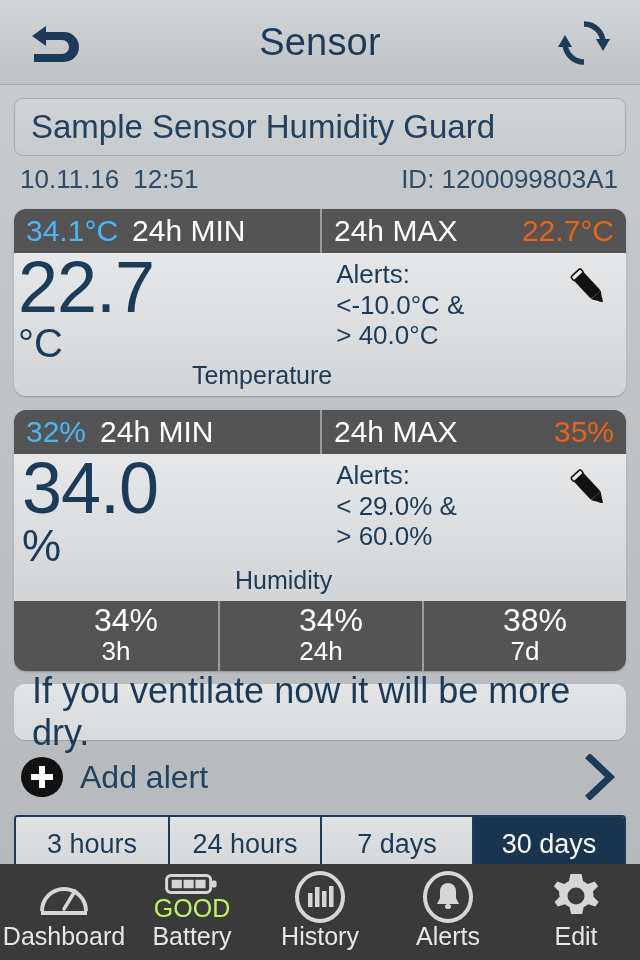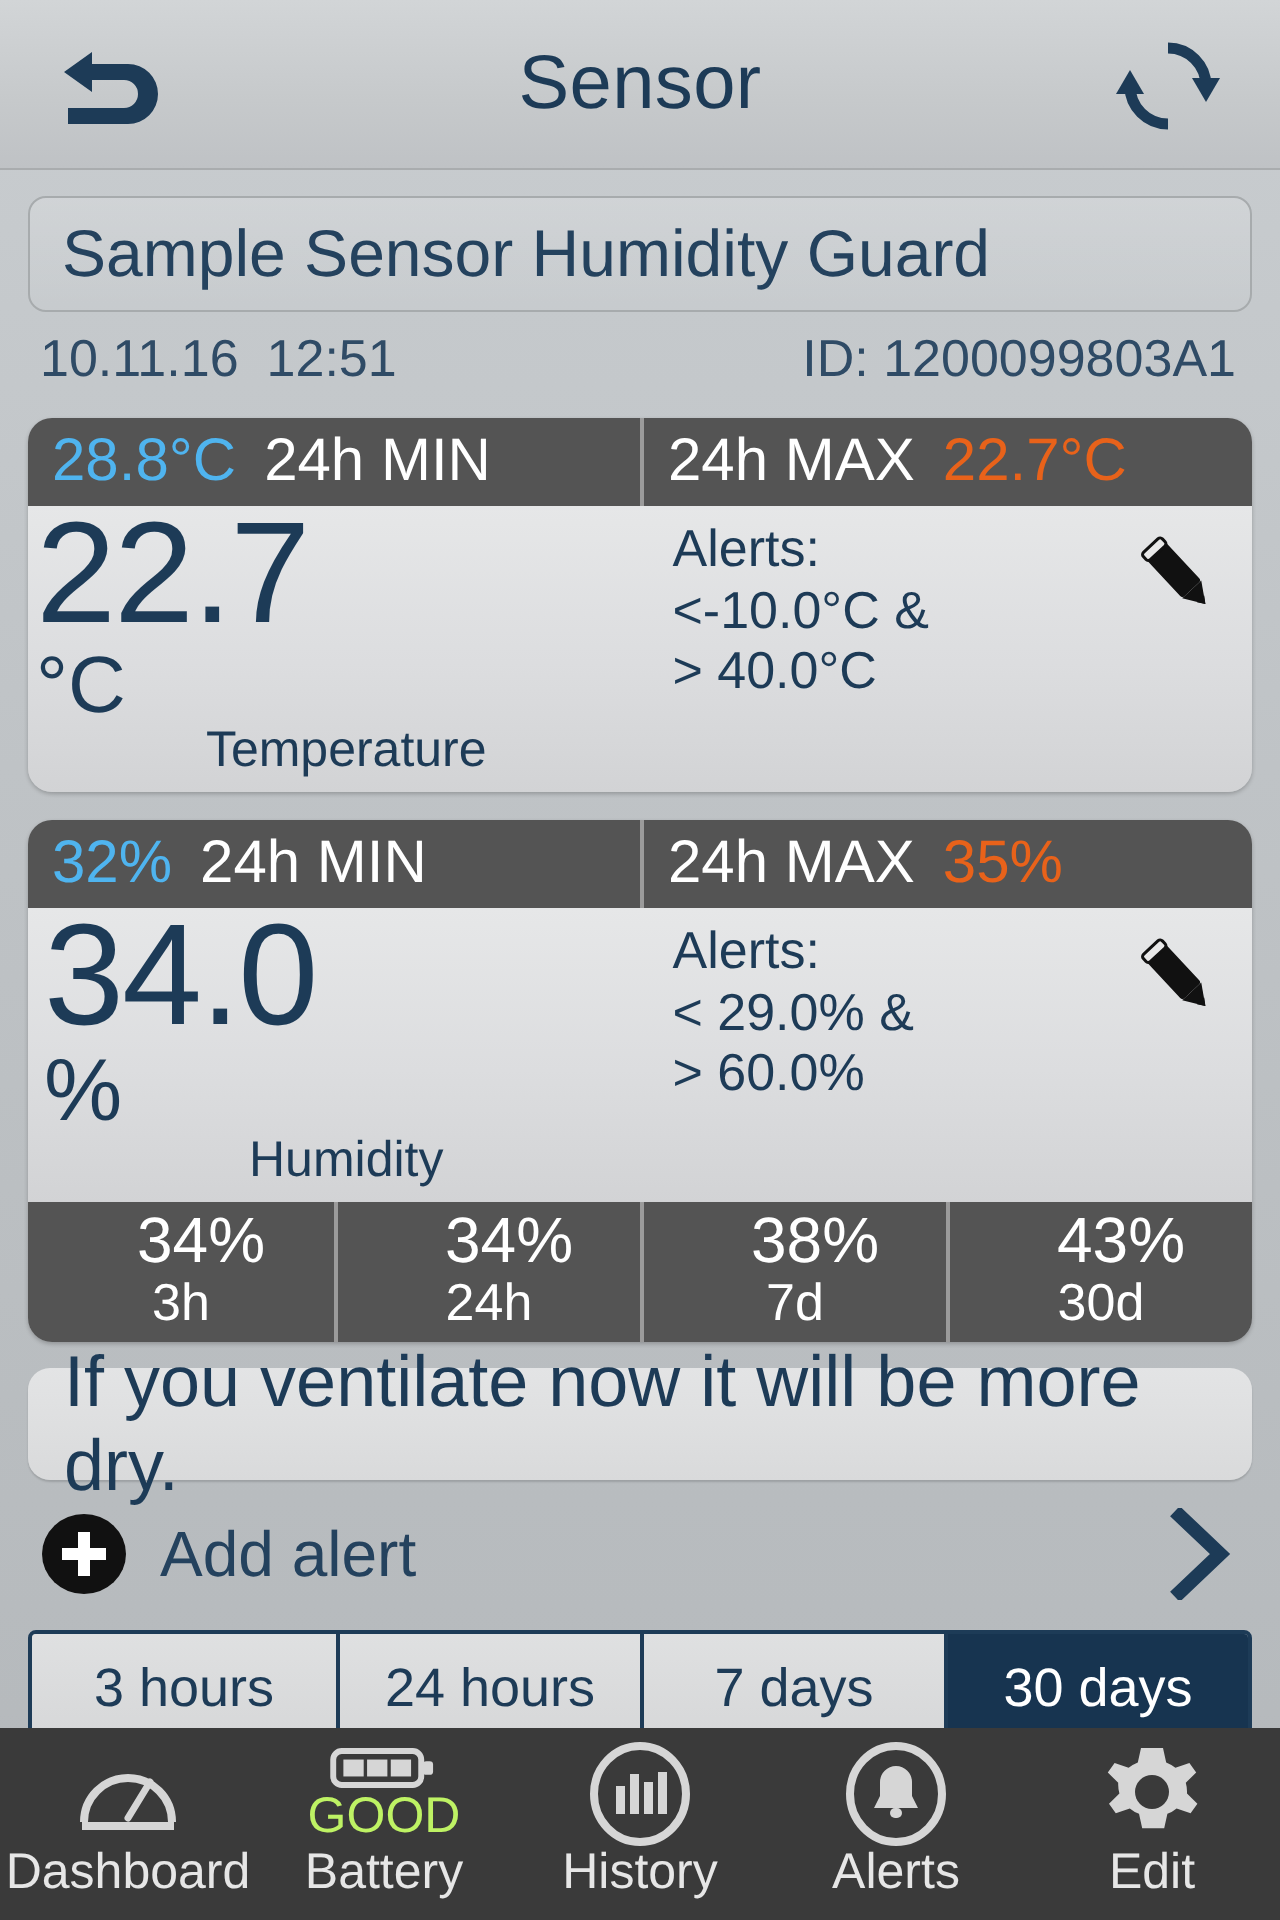--- a/index.html
+++ b/index.html
@@ -75,21 +75,21 @@
     align-items: center;
   }
   .head-cell {
     flex: 1 1 50%;
     display: flex; align-items: center;
     height: 100%;
     padding: 0 12px;
     white-space: nowrap;
   }
   .head-cell.min { justify-content: flex-start; gap: 14px; }
-  .head-cell.max { justify-content: flex-start; gap: 14px; border-left: 2px solid #9b9b9b; }
+  .head-cell.max { justify-content: space-between; gap: 14px; border-left: 2px solid #9b9b9b; }
   .v-min { color: #4fb4ef; }
   .v-max { color: #e8621a; }
   .head-lbl { color: #ffffff; }
 
   .card-body {
     position: relative;
     display: flex;
     background: linear-gradient(180deg, #e6e7e8 0%, #dcdddf 55%, #d2d3d5 100%);
     min-height: 110px;
   }
@@ -101,21 +101,21 @@
   .reading {
     display: flex; align-items: baseline; justify-content: center;
     color: #1d3b57;
     margin-top: -4px;
     flex-direction: column;
   }
   .reading .big { font-size: 72px; line-height: 1; font-weight: 400; letter-spacing: -1px; }
   .reading .unit { font-size: 40px; line-height: 1; margin-left: 4px; }
   .reading .unit.pct { font-size: 44px; margin-left: 8px; }
   .reading-label {
-    text-align: center;
+    text-align: right;
     font-size: 25px;
     color: #1d3b57;
     margin-top: -2px;
   }
   .body-right {
     flex: 1 1 48%;
     position: relative;
     padding: 6px 0 6px 4px;
     font-size: 26px; color: #1d3b57; line-height: 1.18;
   }
@@ -267,21 +267,21 @@
 
     <div class="meta-row">
       <div class="meta-date">10.11.16</div>
       <div class="meta-time">12:51</div>
       <div class="meta-id">ID: 1200099803A1</div>
     </div>
 
     <div class="card">
       <div class="card-head">
         <div class="head-cell min">
-          <span class="v-min">28.8°C</span>
+          <span class="v-min">34.1°C</span>
           <span class="head-lbl">24h MIN</span>
         </div>
         <div class="head-cell max">
           <span class="head-lbl">24h MAX</span>
           <span class="v-max">22.7°C</span>
         </div>
       </div>
       <div class="card-body">
         <div class="body-left">
           <div class="reading">
@@ -348,24 +348,20 @@
           <div class="stat-val">34%</div>
           <div class="stat-key">3h</div>
         </div>
         <div class="stat-cell">
           <div class="stat-val">34%</div>
           <div class="stat-key">24h</div>
         </div>
         <div class="stat-cell">
           <div class="stat-val">38%</div>
           <div class="stat-key">7d</div>
-        </div>
-        <div class="stat-cell">
-          <div class="stat-val">43%</div>
-          <div class="stat-key">30d</div>
         </div>
       </div>
     </div>
 
     <div class="tip">
       <span>If you ventilate now it will be more dry.</span>
     </div>
 
     <div class="add-row">
       <span class="add-plus">

